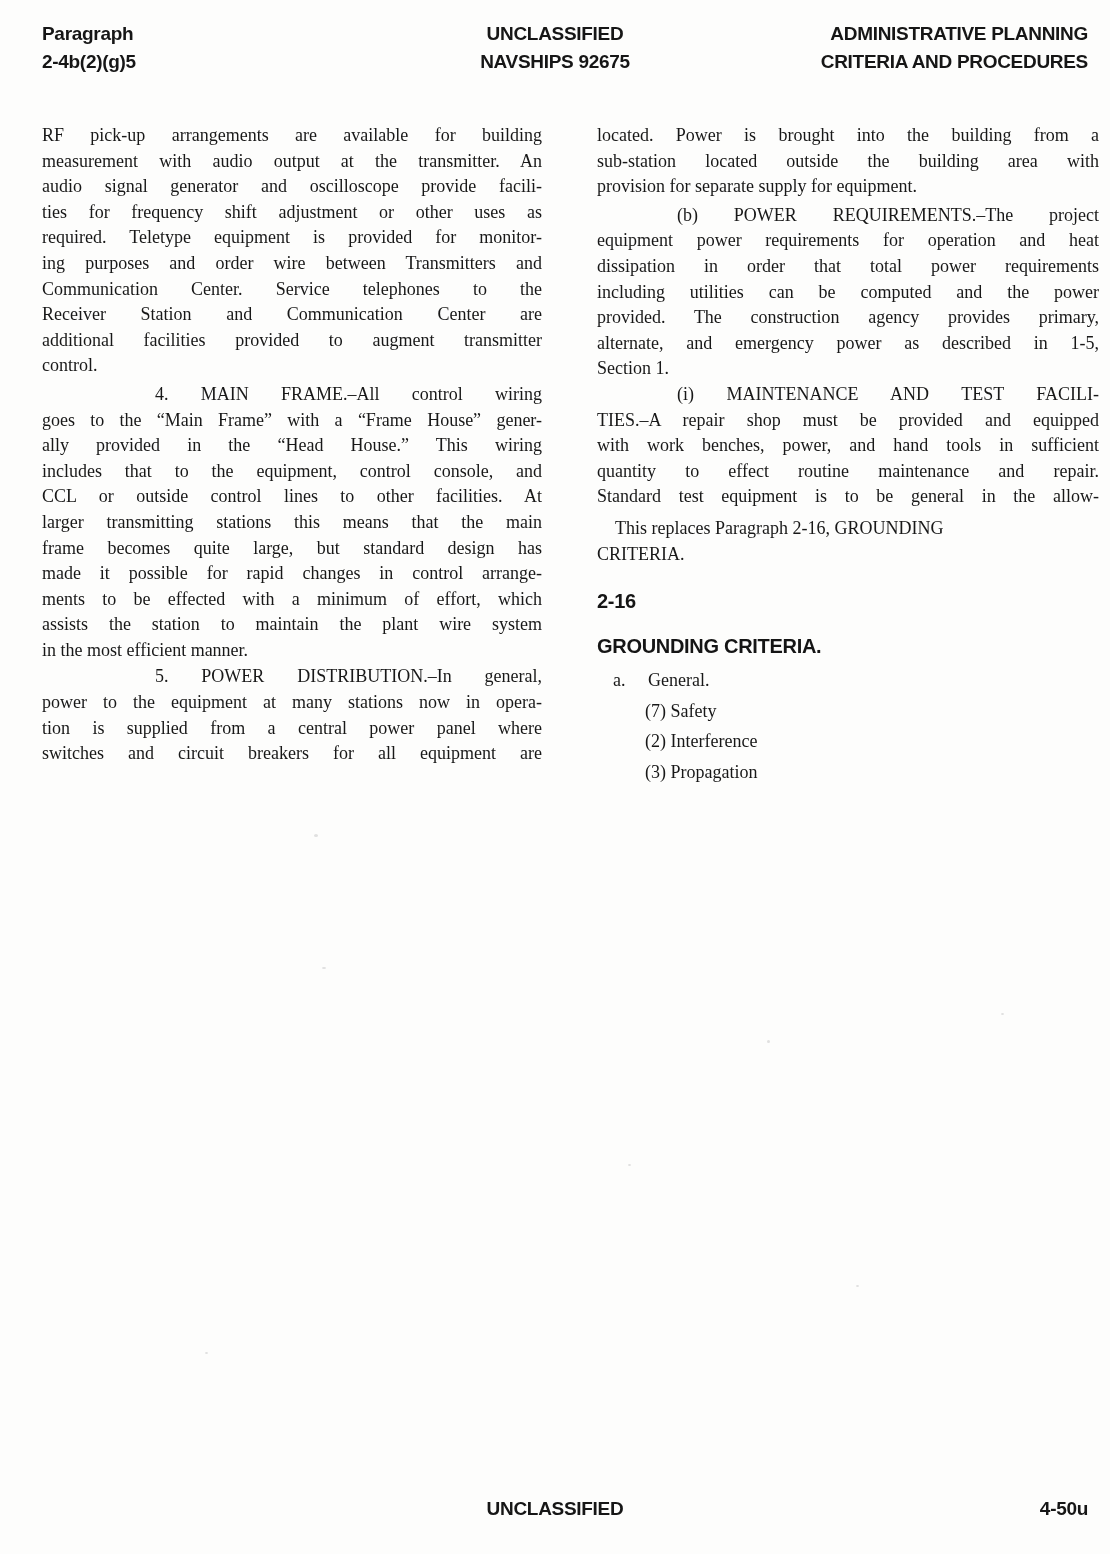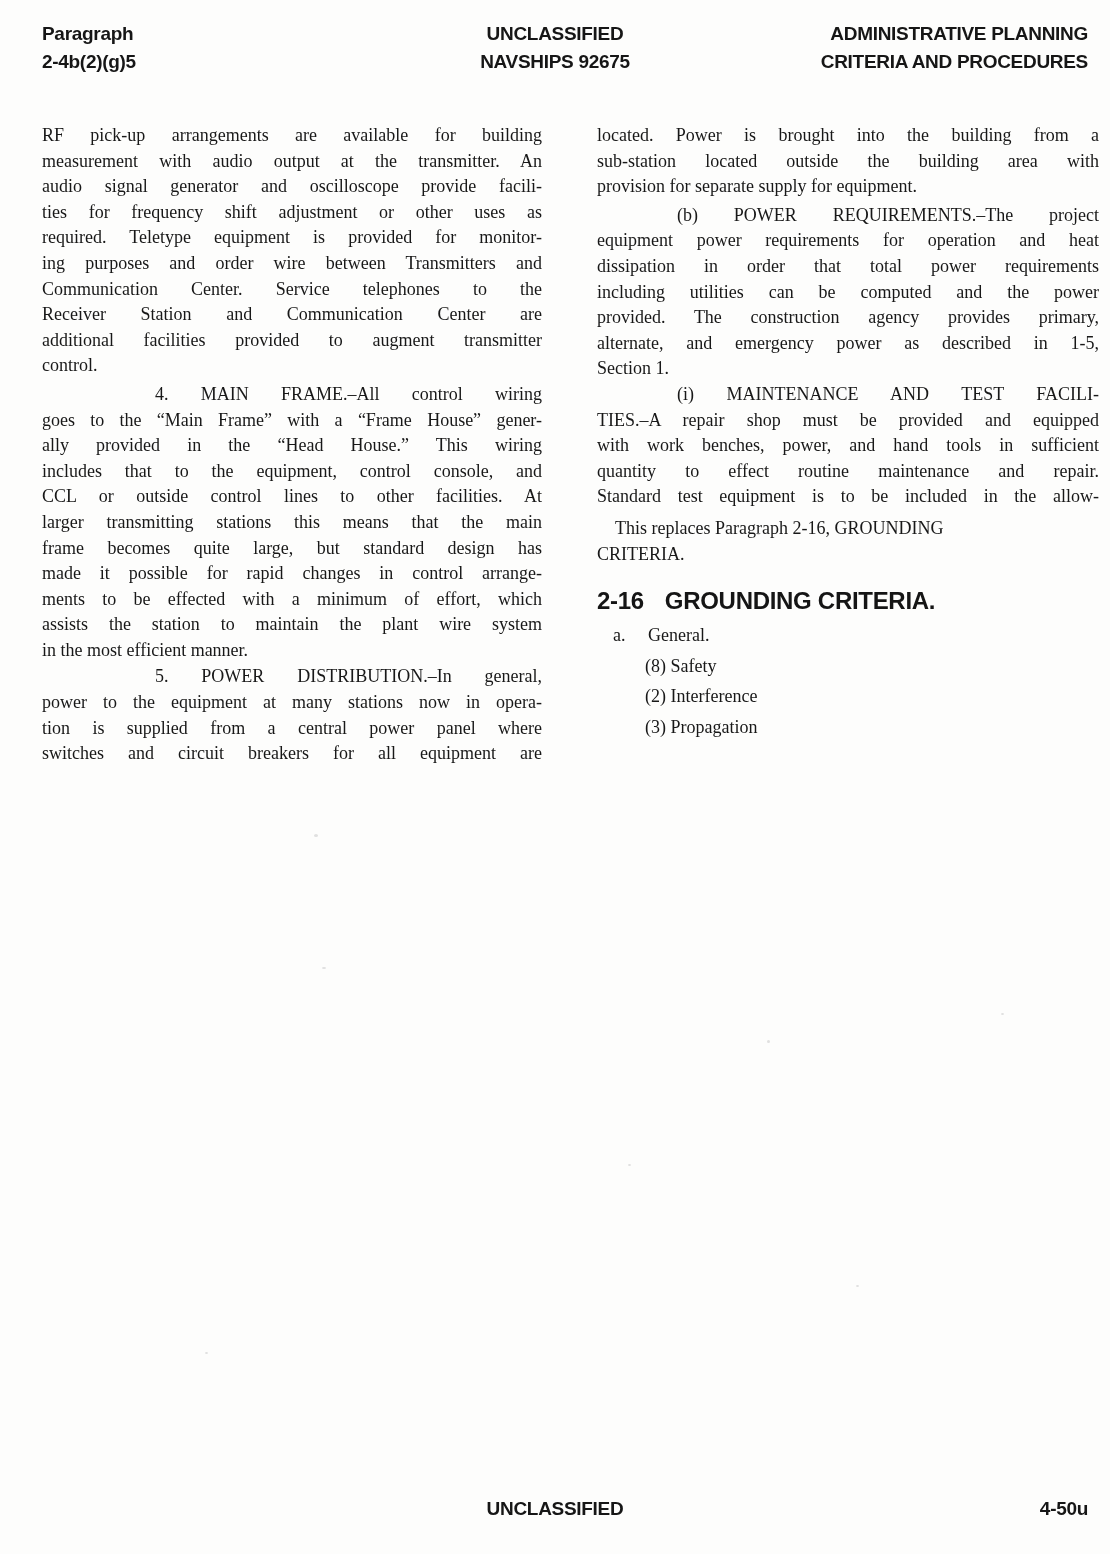--- a/index.html
+++ b/index.html
@@ -58,24 +58,25 @@
   .mb6 { margin-bottom: 6px; }
 
   
   .sec-heading {
     display: flex;
     gap: 21px;
     margin-top: 22px;
     margin-bottom: 7px;
     font-family: "Liberation Sans", sans-serif;
     font-weight: bold;
-    font-size: 24px;
+    font-size: 20px;
     line-height: 24px;
     letter-spacing: -0.3px;
     color: #151515;
+    flex-direction: column;
   }
   .list-line { line-height: 30.5px; }
   .list-a { padding-left: 16px; }
   .list-a .a-label { display: inline-block; width: 35px; }
   .list-sub { padding-left: 48px; }
 
   
   .speck {
     position: absolute;
     border-radius: 50%;
@@ -148,36 +149,36 @@
         <div class="tline">including utilities can be computed and the power</div>
         <div class="tline">provided. The construction agency provides primary,</div>
         <div class="tline">alternate, and emergency power as described in 1-5,</div>
         <div class="tline tlast">Section 1.</div>
       </div>
     <div class="para mb6 indent-md jall">
         <div class="tline">(i) MAINTENANCE AND TEST FACILI-</div>
         <div class="tline">TIES.–A repair shop must be provided and equipped</div>
         <div class="tline">with work benches, power, and hand tools in sufficient</div>
         <div class="tline">quantity to effect routine maintenance and repair.</div>
-        <div class="tline tlast">Standard test equipment is to be included in the allow-</div>
+        <div class="tline tlast">Standard test equipment is to be general in the allow-</div>
       </div>
     <div class="para mb0 indent-sm nj">
         <div class="tline">This replaces Paragraph 2-16, GROUNDING</div>
         <div class="tline tlast">CRITERIA.</div>
       </div>
 
     <div class="sec-heading">
       <span>2-16</span>
       <span>GROUNDING CRITERIA.</span>
     </div>
 
     <div class="list-line list-a">
       <span class="a-label">a.</span><span>General.</span>
     </div>
-    <div class="list-line list-sub">(8) Safety</div>
+    <div class="list-line list-sub">(7) Safety</div>
     <div class="list-line list-sub">(2) Interference</div>
     <div class="list-line list-sub">(3) Propagation</div>
   </div>
 
   <div class="speck" style="left:314px; top:834px; width:4px; height:3px;"></div>
   <div class="speck" style="left:322px; top:967px; width:4px; height:2px;"></div>
   <div class="speck" style="left:757px; top:533px; width:3px; height:2px;"></div>
   <div class="speck" style="left:767px; top:1040px; width:3px; height:3px;"></div>
   <div class="speck" style="left:1001px; top:1013px; width:3px; height:2px;"></div>
   <div class="speck" style="left:628px; top:1164px; width:3px; height:2px;"></div>

